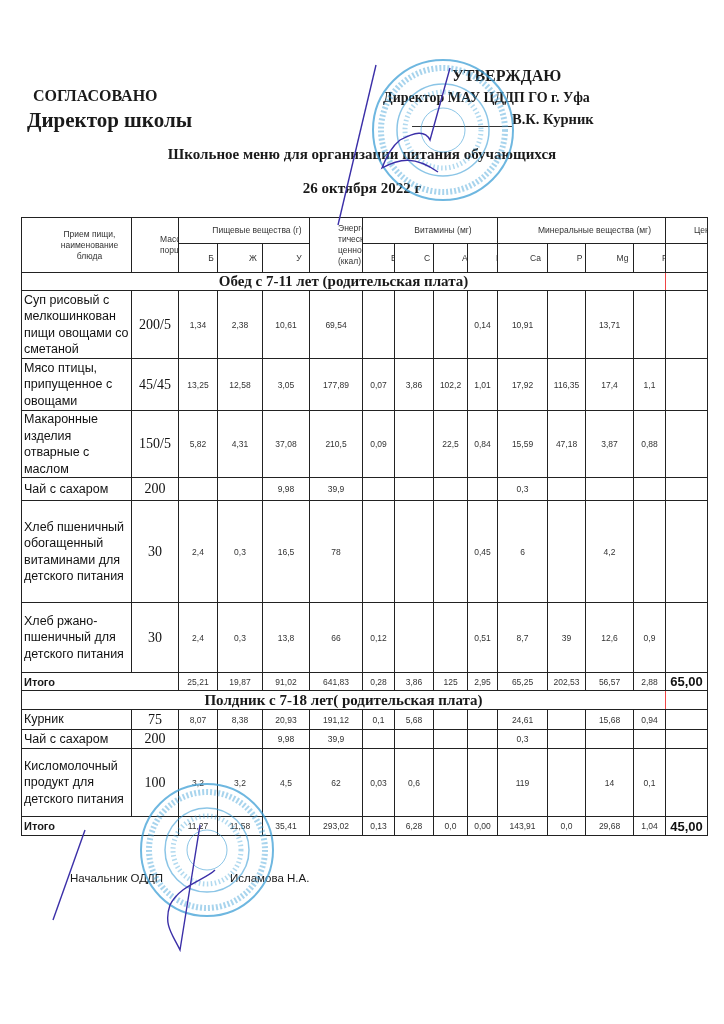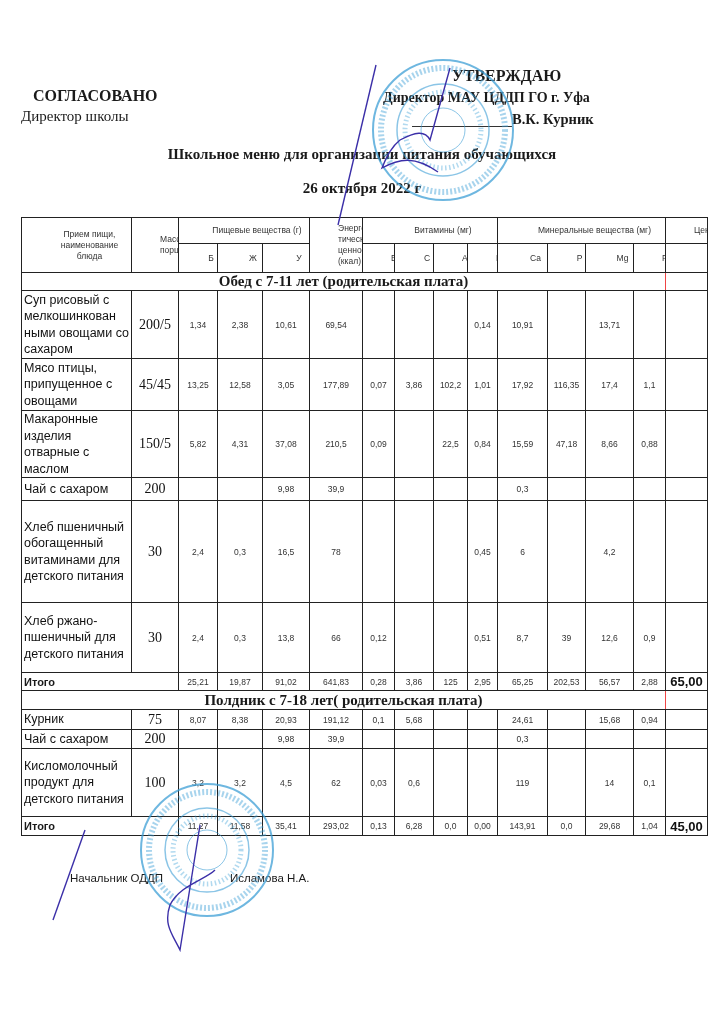--- a/index.html
+++ b/index.html
@@ -1,20 +1,20 @@
 <!DOCTYPE html>
 <html><head>
 <meta charset="utf-8">
 <style>
   html, body { margin:0; padding:0; }
   body { width:724px; height:1024px; background:#ffffff; position:relative; overflow:hidden; font-family:"Liberation Sans", sans-serif; color:#1a1a1a; }
   .serif { font-family:"Liberation Serif", "DejaVu Serif", serif; }
   .abs { position:absolute; }
   .hdr-left-1 { left:33px; top:87px; font-size:16px; font-weight:bold; }
-  .hdr-left-2 { left:21px; top:108px; font-size:15px; font-weight:normal; }
+  .hdr-left-2 { left:27px; top:108px; font-size:21px; font-weight:bold; }
   .hdr-right-1 { left:452px; top:67px; font-size:16px; font-weight:bold; }
   .hdr-right-2 { left:383px; top:90px; font-size:14px; font-weight:bold; }
   .hdr-right-3 { left:512px; top:111px; font-size:14.5px; font-weight:bold; }
   .sign-line { left:412px; top:126px; width:100px; border-top:1px solid #333; }
   .title { left:0; width:724px; top:146px; text-align:center; font-size:15px; font-weight:bold; }
   .date { left:0; width:724px; top:180px; text-align:center; font-size:15px; font-weight:bold; }
 
   table.menu { position:absolute; left:21px; top:217px; border-collapse:collapse; table-layout:fixed; width:686px; }
   table.menu td, table.menu th { border:1px solid #222; padding:0 2px; text-align:center; vertical-align:middle; font-weight:normal; overflow:hidden; }
   table.menu th { font-size:8.5px; color:#333; line-height:11px;padding-left:28px; }
@@ -87,21 +87,21 @@
       <th>Fe</th>
       <th></th>
     </tr>
   </thead>
   <tbody id="tbody">
       <tr style="height: 18px;">
         <td class="section" colspan="14">Обед с 7-11 лет (родительская плата)</td>
         <td class="price-empty"></td>
       </tr>
       <tr style="height: 68px;">
-        <td class="name">Суп рисовый с мелкошинкован ными овощами со сахаром</td>
+        <td class="name">Суп рисовый с мелкошинкован пищи овощами со сметаной</td>
         <td class="mass">200/5</td>
         <td class="num">1,34</td>
         <td class="num">2,38</td>
         <td class="num">10,61</td>
         <td class="num">69,54</td>
         <td class="num"></td>
         <td class="num"></td>
         <td class="num"></td>
         <td class="num">0,14</td>
         <td class="num">10,91</td>
@@ -133,21 +133,21 @@
         <td class="num">5,82</td>
         <td class="num">4,31</td>
         <td class="num">37,08</td>
         <td class="num">210,5</td>
         <td class="num">0,09</td>
         <td class="num"></td>
         <td class="num">22,5</td>
         <td class="num">0,84</td>
         <td class="num">15,59</td>
         <td class="num">47,18</td>
-        <td class="num">8,66</td>
+        <td class="num">3,87</td>
         <td class="num">0,88</td>
         <td class="price-empty"></td>
       </tr>
       <tr style="height: 23px;">
         <td class="name">Чай с сахаром</td>
         <td class="mass">200</td>
         <td class="num"></td>
         <td class="num"></td>
         <td class="num">9,98</td>
         <td class="num">39,9</td>

